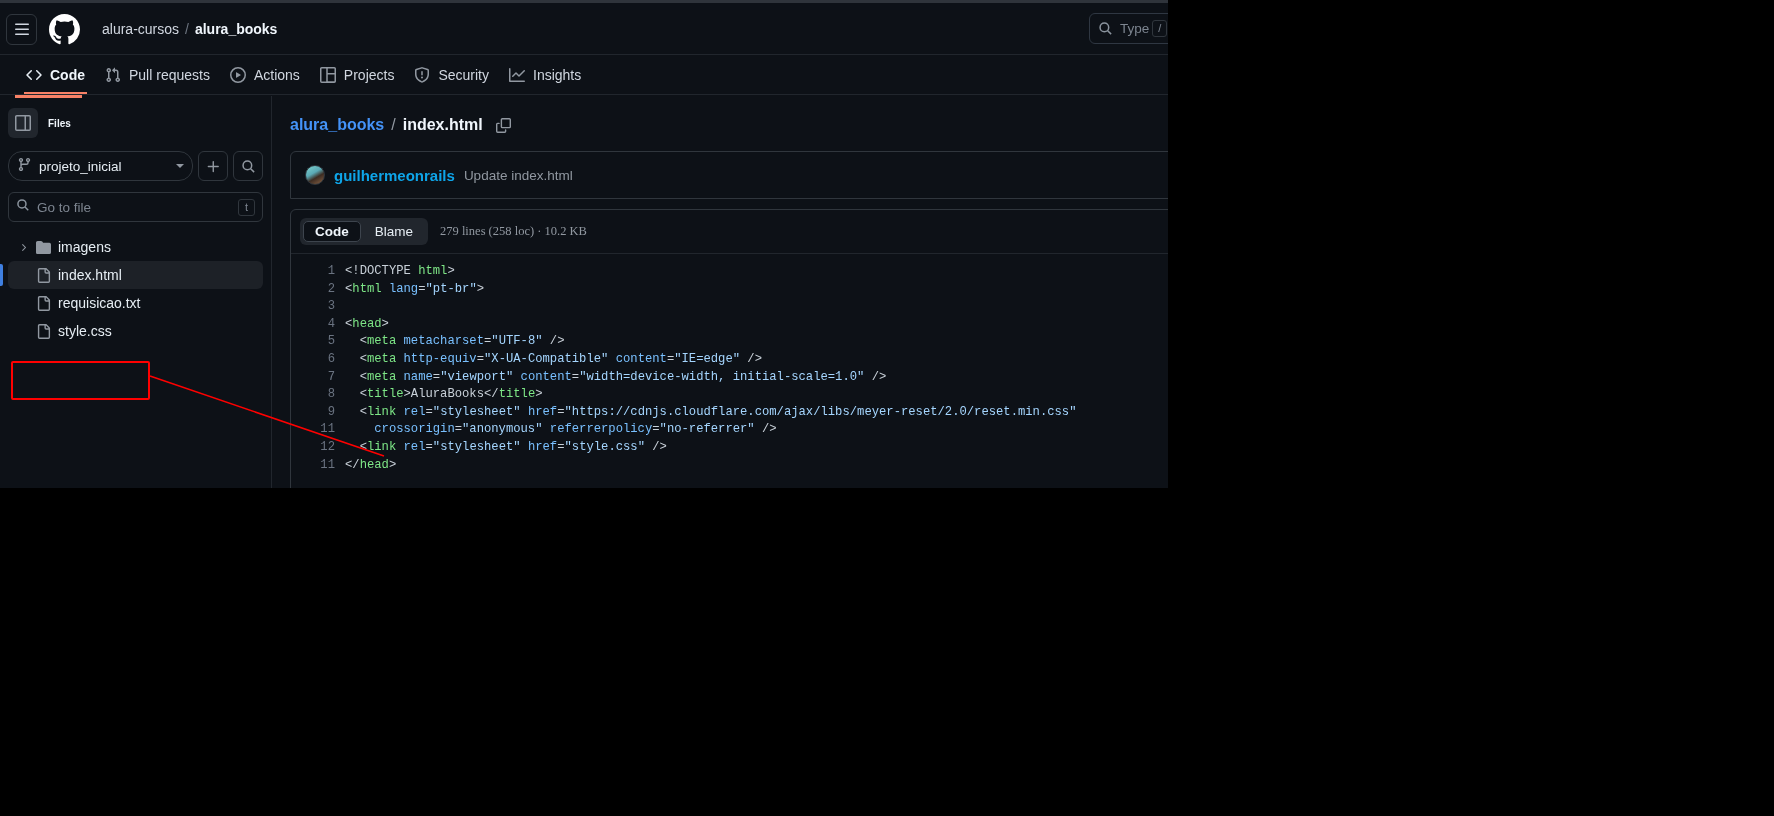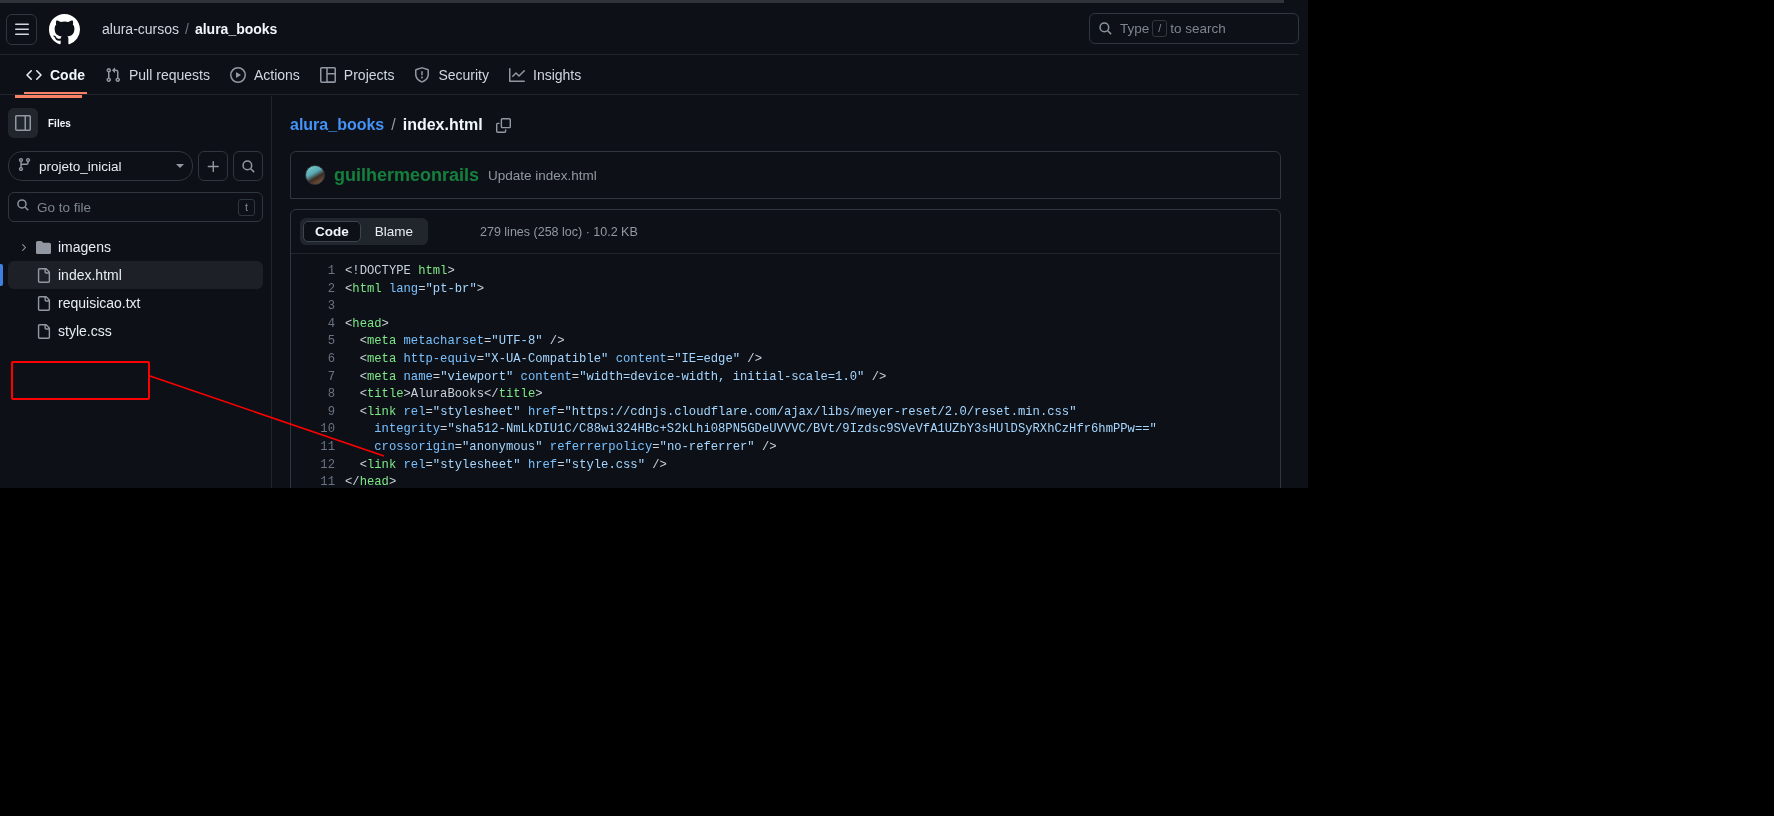--- a/index.html
+++ b/index.html
@@ -6,21 +6,21 @@
   html, body {
     margin: 0; padding: 0;
     width: 1774px; height: 816px;
     background: #000000;
     overflow: hidden;
     font-family: "Liberation Sans", sans-serif;
   }
   .viewport {
     position: absolute;
     left: 0; top: 0;
-    width: 1308px; height: 488px;
+    width: 1168px; height: 488px;
     background: #0d1117;
     overflow: hidden;
   }
   .topstrip {
     position: absolute; left: 0; top: 0;
     width: 1299px; height: 4px;
     background: #0d1117;
   }
   .topstrip .bar {
     position: absolute; left: 0; top: 0;
@@ -231,21 +231,21 @@
     background: #0d1117;
     height: 48px;
     display: flex; align-items: center;
     padding: 0 14px; gap: 9px;
   }
   .avatar {
     width: 20px; height: 20px; border-radius: 50%;
     background: linear-gradient(150deg,#7fd4d0 0%,#5aa9b5 40%,#3d2c22 62%,#8d6647 100%);
     flex: 0 0 auto; border: 1px solid #30363d;
   }
-  .commit-author { font-size: 18px; font-weight: bold; color: #15803d; cursor: pointer; }
+  .commit-author { font-size: 15px; font-weight: bold; color: #0ea5e9; cursor: pointer; }
   .commit-msg { font-size: 13.5px; color: #9198a1; cursor: pointer; }
 
   .code-panel {
     margin: 10px 18px 0 18px;
     border: 1px solid #30363d;
     border-radius: 6px;
     background: #0d1117;
     position: relative;
     height: 500px;
   }
@@ -264,22 +264,22 @@
     padding: 3px 12px; border-radius: 5px;
     font-size: 13.5px; color: #e6edf3;
     cursor: pointer; white-space: nowrap;
   }
   .seg-btn.active {
     background: #0d1117; border: 1px solid #3d444d;
     font-weight: bold; color: #f0f6fc;
     padding: 2px 11px;
   }
   .file-meta {
-    font-family: Liberation Sans, sans-serif;
-    font-size: 12.5px; color: #9198a1; white-space: nowrap; margin-left: 40px;
+    font-family: Liberation Serif, serif;
+    font-size: 12.5px; color: #9198a1; white-space: nowrap;
   }
 
   .code-area {
     position: relative;
     font-family: "Liberation Mono", monospace;
     font-size: 12.2px;
     line-height: 17.6px;
     padding-top: 9px;
   }
   .code-line { display: flex; height: 17.6px; white-space: pre; }
@@ -515,21 +515,20 @@
         <div class="code-area">
             <div class="code-line"><span class="ln">1</span><span class="lc"><span class="tok-punc">&lt;!DOCTYPE </span><span class="tok-tag">html</span><span class="tok-punc">&gt;</span></span></div>
             <div class="code-line"><span class="ln">2</span><span class="lc"><span class="tok-punc">&lt;</span><span class="tok-tag">html</span><span class="tok-punc"> </span><span class="tok-attr">lang</span><span class="tok-punc">=</span><span class="tok-str">"pt-br"</span><span class="tok-punc">&gt;</span></span></div>
             <div class="code-line"><span class="ln">3</span><span class="lc"></span></div>
             <div class="code-line"><span class="ln">4</span><span class="lc"><span class="tok-punc">&lt;</span><span class="tok-tag">head</span><span class="tok-punc">&gt;</span></span></div>
             <div class="code-line"><span class="ln">5</span><span class="lc"><span class="tok-punc">  &lt;</span><span class="tok-tag">meta</span><span class="tok-punc"> </span><span class="tok-attr">metacharset</span><span class="tok-punc">=</span><span class="tok-str">"UTF-8"</span><span class="tok-punc"> /&gt;</span></span></div>
             <div class="code-line"><span class="ln">6</span><span class="lc"><span class="tok-punc">  &lt;</span><span class="tok-tag">meta</span><span class="tok-punc"> </span><span class="tok-attr">http-equiv</span><span class="tok-punc">=</span><span class="tok-str">"X-UA-Compatible"</span><span class="tok-punc"> </span><span class="tok-attr">content</span><span class="tok-punc">=</span><span class="tok-str">"IE=edge"</span><span class="tok-punc"> /&gt;</span></span></div>
             <div class="code-line"><span class="ln">7</span><span class="lc"><span class="tok-punc">  &lt;</span><span class="tok-tag">meta</span><span class="tok-punc"> </span><span class="tok-attr">name</span><span class="tok-punc">=</span><span class="tok-str">"viewport"</span><span class="tok-punc"> </span><span class="tok-attr">content</span><span class="tok-punc">=</span><span class="tok-str">"width=device-width, initial-scale=1.0"</span><span class="tok-punc"> /&gt;</span></span></div>
             <div class="code-line"><span class="ln">8</span><span class="lc"><span class="tok-punc">  &lt;</span><span class="tok-tag">title</span><span class="tok-punc">&gt;</span><span class="tok-txt">AluraBooks</span><span class="tok-punc">&lt;/</span><span class="tok-tag">title</span><span class="tok-punc">&gt;</span></span></div>
             <div class="code-line"><span class="ln">9</span><span class="lc"><span class="tok-punc">  &lt;</span><span class="tok-tag">link</span><span class="tok-punc"> </span><span class="tok-attr">rel</span><span class="tok-punc">=</span><span class="tok-str">"stylesheet"</span><span class="tok-punc"> </span><span class="tok-attr">href</span><span class="tok-punc">=</span><span class="tok-str">"https://cdnjs.cloudflare.com/ajax/libs/meyer-reset/2.0/reset.min.css"</span></span></div>
-            <div class="code-line"><span class="ln">10</span><span class="lc"><span class="tok-punc">    </span><span class="tok-attr">integrity</span><span class="tok-punc">=</span><span class="tok-str">"sha512-NmLkDIU1C/C88wi324HBc+S2kLhi08PN5GDeUVVVC/BVt/9Izdsc9SVeVfA1UZbY3sHUlDSyRXhCzHfr6hmPPw=="</span></span></div>
             <div class="code-line"><span class="ln">11</span><span class="lc"><span class="tok-punc">    </span><span class="tok-attr">crossorigin</span><span class="tok-punc">=</span><span class="tok-str">"anonymous"</span><span class="tok-punc"> </span><span class="tok-attr">referrerpolicy</span><span class="tok-punc">=</span><span class="tok-str">"no-referrer"</span><span class="tok-punc"> /&gt;</span></span></div>
             <div class="code-line"><span class="ln">12</span><span class="lc"><span class="tok-punc">  &lt;</span><span class="tok-tag">link</span><span class="tok-punc"> </span><span class="tok-attr">rel</span><span class="tok-punc">=</span><span class="tok-str">"stylesheet"</span><span class="tok-punc"> </span><span class="tok-attr">href</span><span class="tok-punc">=</span><span class="tok-str">"style.css"</span><span class="tok-punc"> /&gt;</span></span></div>
             <div class="code-line"><span class="ln">11</span><span class="lc"><span class="tok-punc">&lt;/</span><span class="tok-tag">head</span><span class="tok-punc">&gt;</span></span></div>
           </div>
       </div>
     </div>
   </div>
 
   <div class="anno-box"></div>
   <svg class="anno-svg">

